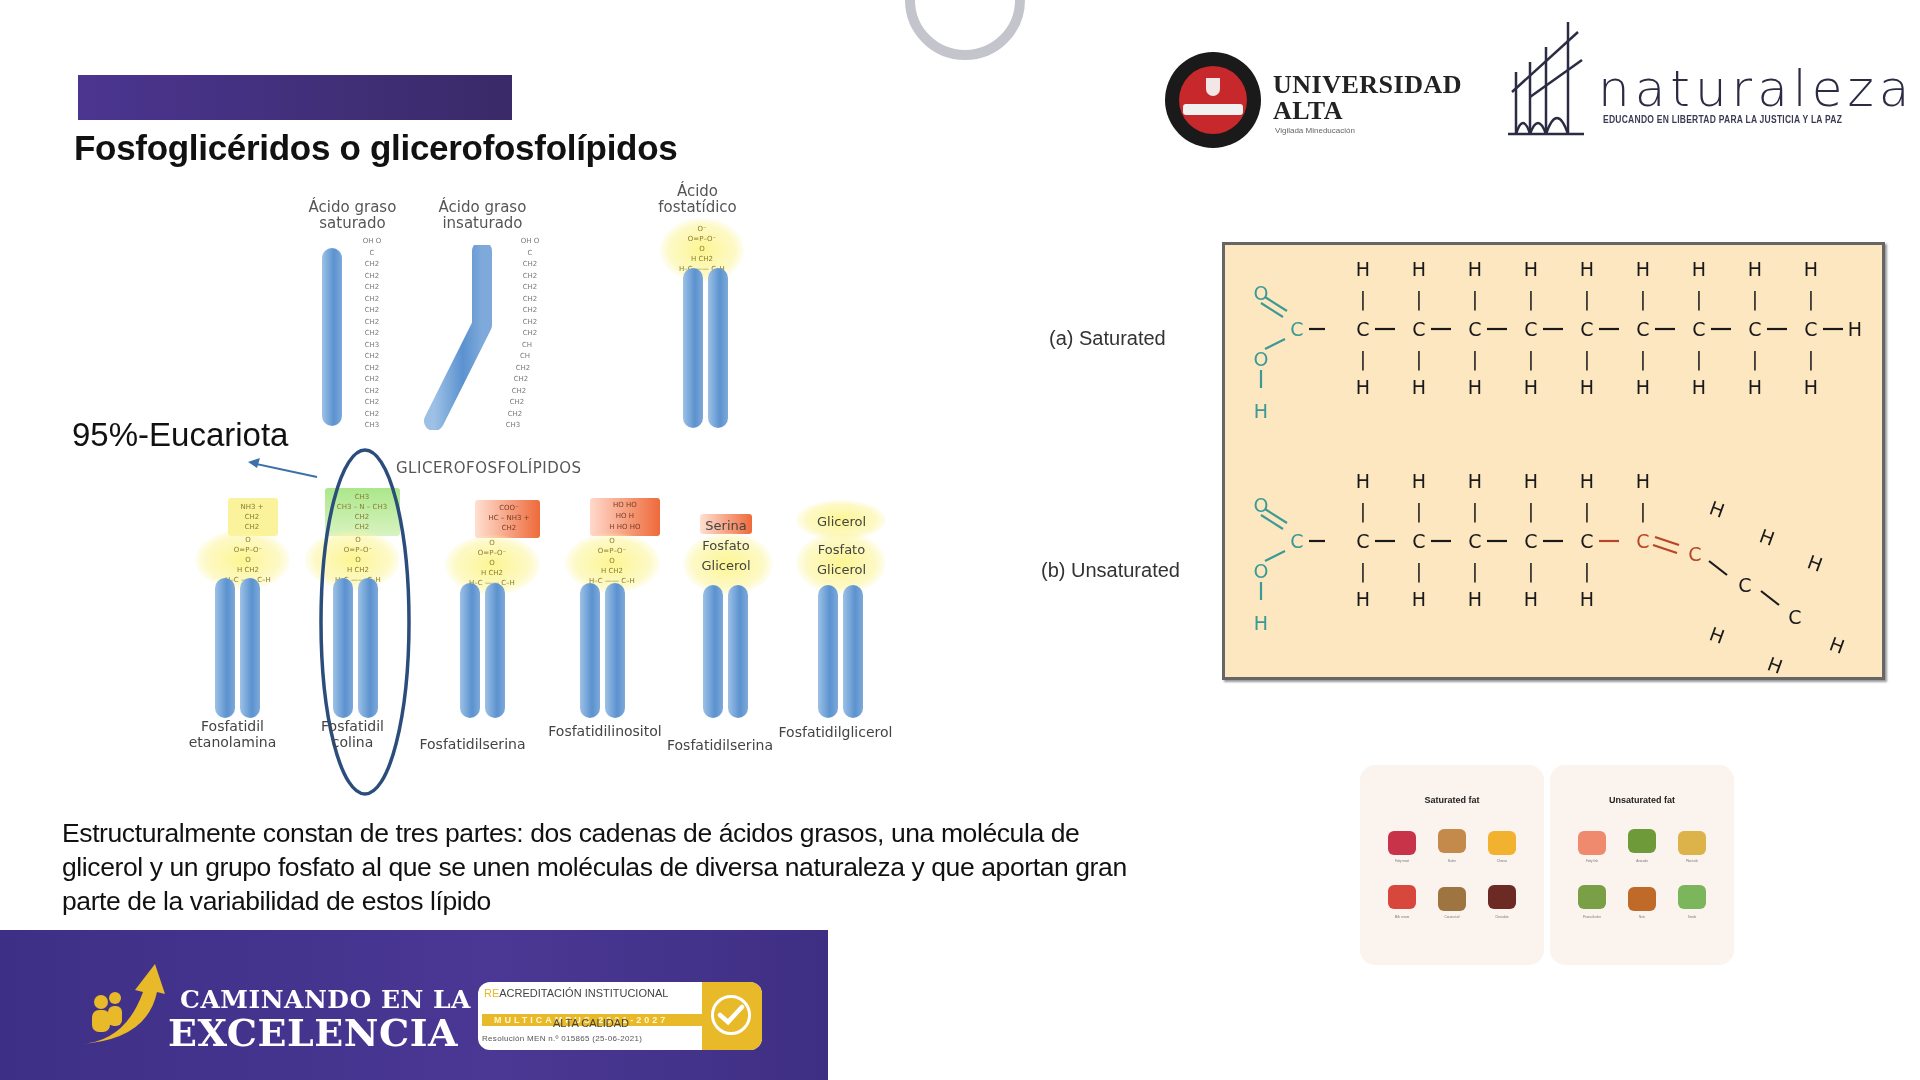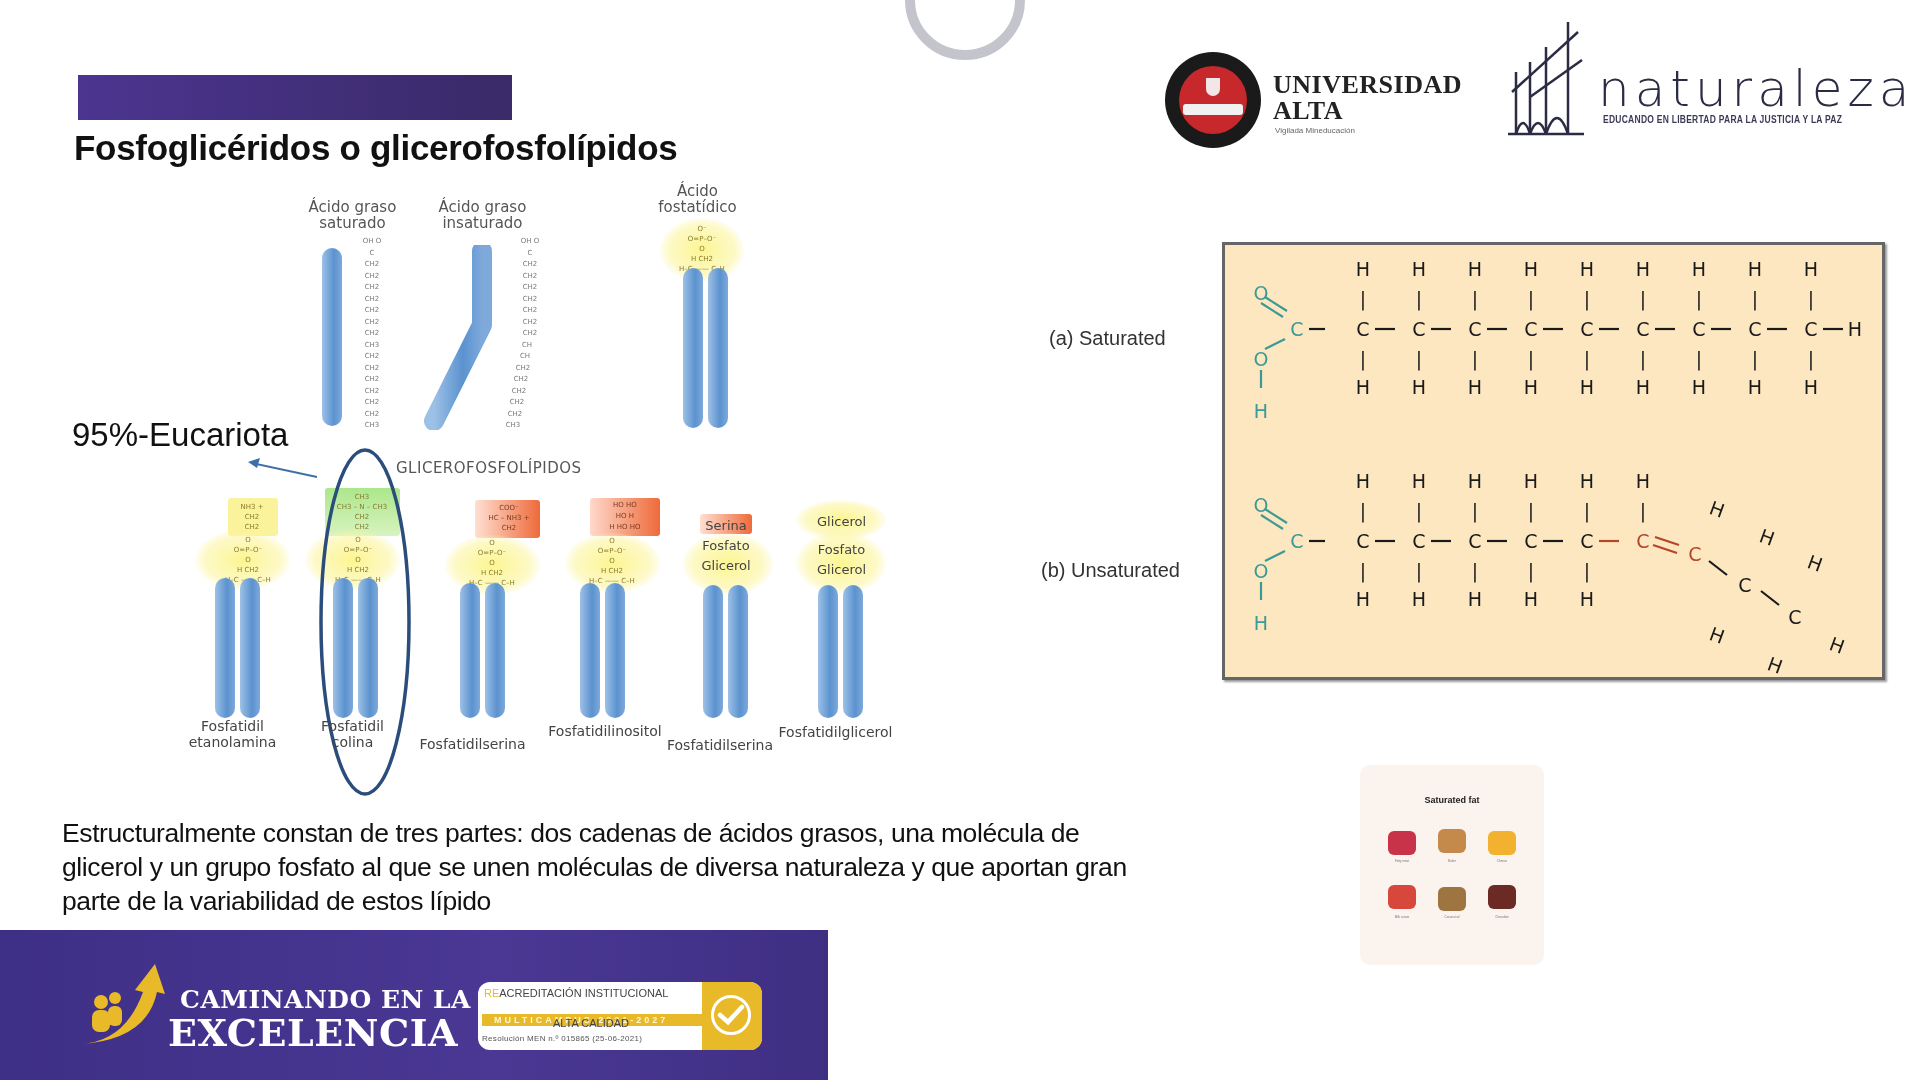--- a/index.html
+++ b/index.html
@@ -42,21 +42,21 @@
   .acred-l3 { position:absolute; left:6px; top:35px; width:214px; font-size:11px; color:#444; text-align:center; white-space:nowrap; }
   .acred-l4 { position:absolute; left:4px; top:52px; font-size:8px; color:#555; white-space:nowrap; letter-spacing:0.3px; }
   
   .fa-label { font-size:20px; color:#333; white-space:nowrap; }
   .panel { left:1222px; top:242px; width:663px; height:438px; background:#fde7c0; border:3px solid #666; box-sizing:border-box; box-shadow:2px 2px 2px #999; }
   .at { position:absolute; font-family:"DejaVu Sans", sans-serif; font-size:19px; color:#1a1a1a; transform:translate(-50%,-50%); white-space:nowrap; }
   .at.teal { color:#3b9a95; }
   .at.red { color:#b4472a; }
   
   .fats { left:1360px; top:765px; width:376px; height:200px; }
-  .fat-card { position:absolute; top:0; width:184px; height:200px; background:#fbf3ee; border-radius:10px; }
+  .fat-card { position:absolute; top:0; width:184px; height:200px; background:#fbf3ee; border-radius:15px; }
   .fat-title { position:absolute; top:30px; width:100%; text-align:center; font-size:9px; font-weight:bold; color:#222; }
   .food { position:absolute; width:28px; height:24px; border-radius:6px; }
   .food-lbl { position:absolute; width:40px; font-size:3px; color:#777; text-align:center; }
 </style>
 </head>
 <body>
 
 <div class="abs top-circle"></div>
 
 <div class="abs purple-bar"></div>
@@ -455,13 +455,28 @@
     <div class="food" style="left:28px;top:120px;background:#d8473b;"></div>
     <div class="food" style="left:78px;top:122px;background:#9e7440;"></div>
     <div class="food" style="left:128px;top:120px;background:#6b2a24;"></div>
     <div class="food-lbl" style="left:22px;top:94px;">Fatty meat</div>
     <div class="food-lbl" style="left:72px;top:94px;">Butter</div>
     <div class="food-lbl" style="left:122px;top:94px;">Cheese</div>
     <div class="food-lbl" style="left:22px;top:150px;">Milk cream</div>
     <div class="food-lbl" style="left:72px;top:150px;">Coconut oil</div>
     <div class="food-lbl" style="left:122px;top:150px;">Chocolate</div>
   </div>
+  <div class="fat-card" style="left:190px;">
+    <div class="fat-title">Unsaturated fat</div>
+    <div class="food" style="left:28px;top:66px;background:#ef8a6e;"></div>
+    <div class="food" style="left:78px;top:64px;background:#6e9a3a;"></div>
+    <div class="food" style="left:128px;top:66px;background:#dcb24a;"></div>
+    <div class="food" style="left:28px;top:120px;background:#7aa047;"></div>
+    <div class="food" style="left:78px;top:122px;background:#c06a2a;"></div>
+    <div class="food" style="left:128px;top:120px;background:#7cb65c;"></div>
+    <div class="food-lbl" style="left:22px;top:94px;">Fatty fish</div>
+    <div class="food-lbl" style="left:72px;top:94px;">Avocado</div>
+    <div class="food-lbl" style="left:122px;top:94px;">Plant oils</div>
+    <div class="food-lbl" style="left:22px;top:150px;">Peanut butter</div>
+    <div class="food-lbl" style="left:72px;top:150px;">Nuts</div>
+    <div class="food-lbl" style="left:122px;top:150px;">Seeds</div>
+  </div>
 </div>
 
 </body></html>

